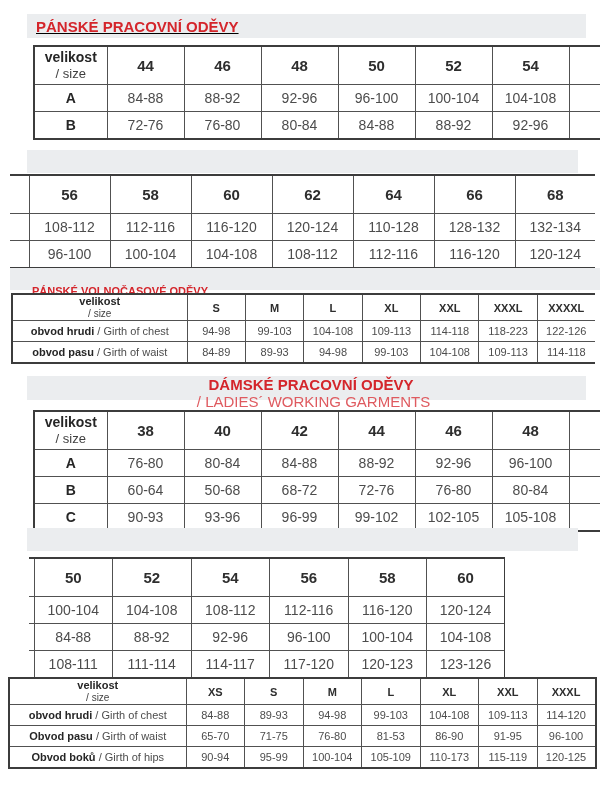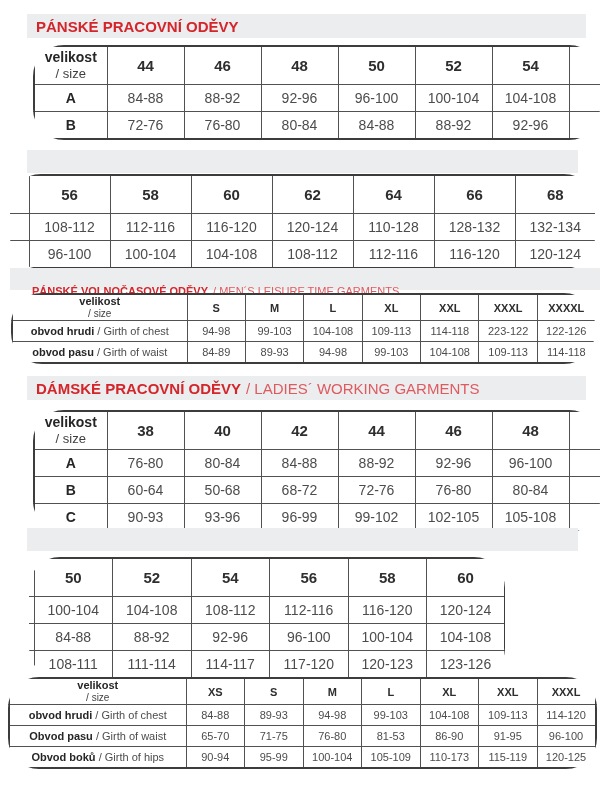--- a/index.html
+++ b/index.html
@@ -10,21 +10,21 @@
   
   .band { position:absolute; background:#ebedef; display:flex; align-items:center; }
   .band .cz { font-weight:bold; color:#d4252b; white-space:pre; }
   .band .en { font-weight:normal; color:#df5a5f; white-space:pre; margin-left:5px; }
   .h-big  { padding-left:9px; }
   .h-big .cz, .h-big .en { font-size:15px; }
   .h-small { padding-left:22px; }
   .h-small .cz, .h-small .en { font-size:11px;margin-top:24px; }
 
   
-  .twrap { position:absolute; overflow:hidden;border-radius:31px; }
+  .twrap { position:absolute; overflow:hidden; }
 
   table.tbl { border-collapse:collapse; table-layout:fixed; background:#fff; border:2px solid #3c3c3c; }
   table.tbl th, table.tbl td { border:1px solid #515151; text-align:center; vertical-align:middle; overflow:hidden; padding:0; }
 
   
   .tbl-big th.size { font-size:15px; font-weight:bold; color:#2e2e2e; padding:10px 2px; }
   .tbl-big td.val  { font-size:14px; font-weight:normal; color:#4c4c4c; padding:5px 2px; }
   .tbl-big td.rowlabel { font-size:14px; padding:5px 2px; }
   .tbl-big .corner .b { display:block; font-size:14px; font-weight:bold; color:#262626; line-height:17px; }
   .tbl-big .corner .s { display:block; font-size:13px; font-weight:normal; color:#3f3f3f; line-height:16px; }
@@ -34,27 +34,27 @@
   .tbl-small td.val  { font-size:11px; font-weight:normal; color:#4c4c4c; padding:4px 2px; }
   .tbl-small td.rowlabel { font-size:11px; padding:4px 2px; }
   .tbl-small .corner .b { display:block; font-size:11px; font-weight:bold; color:#262626; line-height:13px; }
   .tbl-small .corner .s { display:block; font-size:10px; font-weight:normal; color:#3f3f3f; line-height:12px; }
 
   .rowlabel .b { font-weight:bold; color:#262626; }
   .rowlabel .s { font-weight:normal; color:#4c4c4c; }
   th.cut, td.cut { background:#fff; }
 
   
-  #band1  { left:27px; top:14px;  width:550px; height:24px; }
+  #band1  { left:27px; top:14px;  width:550px; height:24px;text-decoration:underline; }
   #t1wrap { left:33px; top:45px;  width:567px; }
   #sep1   { left:27px; top:150px; width:551px; height:23px; }
   #t2wrap { left:10px; top:174px; width:585px; }
   #band2  { left:10px; top:268px; width:582px; height:22px; }
   #t3wrap { left:11px; top:293px; width:584px; }
-  #band3  { left:27px; top:376px; width:550px; height:24px; }
+  #band3  { left:27px; top:376px; width:550px; height:24px;flex-direction:column; }
   #t4wrap { left:33px; top:410px; width:567px; }
   #sep2   { left:27px; top:528px; width:551px; height:23px; }
   #t5wrap { left:29px; top:557px; width:476px; }
   #t6wrap { left:8px;  top:677px; width:589px; }
 </style>
 </head>
 <body>
 
 <div class="page">
 
@@ -160,21 +160,20 @@
             <td class="val">112-116</td>
             <td class="val">116-120</td>
             <td class="val">120-124</td>
           </tr>
         </tbody>
       </table>
     </div>
 
   <div class="band h-small" id="band2">
     <span class="cz">PÁNSKÉ VOLNOČASOVÉ ODĚVY</span>
-    <span class="en">/ MEN´S LEISURE TIME GARMENTS</span>
   </div>
 
   <div class="twrap" id="t3wrap">
       <table class="tbl tbl-small" style="width: 583.8px;">
         <colgroup>
           <col style="width: 175px;">
           <col style="width: 58.4px;">
           <col style="width: 58.4px;">
           <col style="width: 58.4px;">
           <col style="width: 58.4px;">
@@ -198,21 +197,21 @@
           </tr>
         </thead>
         <tbody>
           <tr>
             <td class="rowlabel"><span class="b">obvod hrudi</span><span class="s"> / Girth of chest</span></td>
             <td class="val">94-98</td>
             <td class="val">99-103</td>
             <td class="val">104-108</td>
             <td class="val">109-113</td>
             <td class="val">114-118</td>
-            <td class="val">223-122</td>
+            <td class="val">118-223</td>
             <td class="val">122-126</td>
           </tr>
           <tr>
             <td class="rowlabel"><span class="b">obvod pasu</span><span class="s"> / Girth of waist</span></td>
             <td class="val">84-89</td>
             <td class="val">89-93</td>
             <td class="val">94-98</td>
             <td class="val">99-103</td>
             <td class="val">104-108</td>
             <td class="val">109-113</td>

